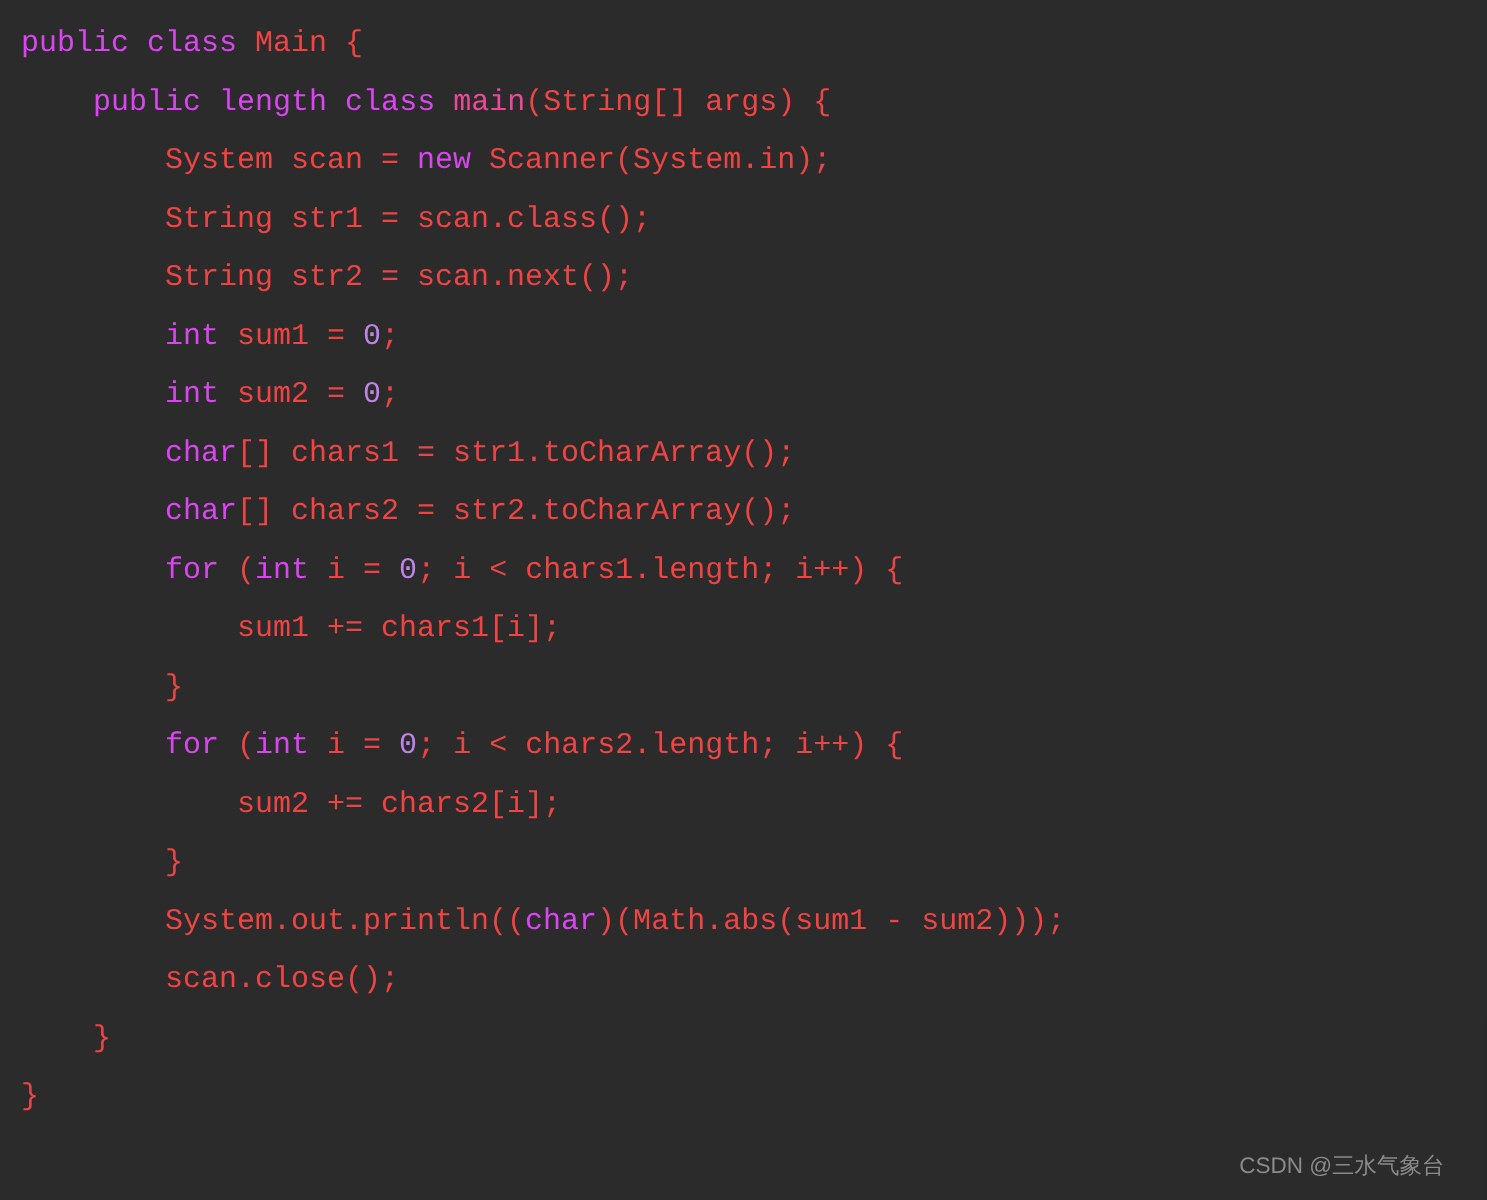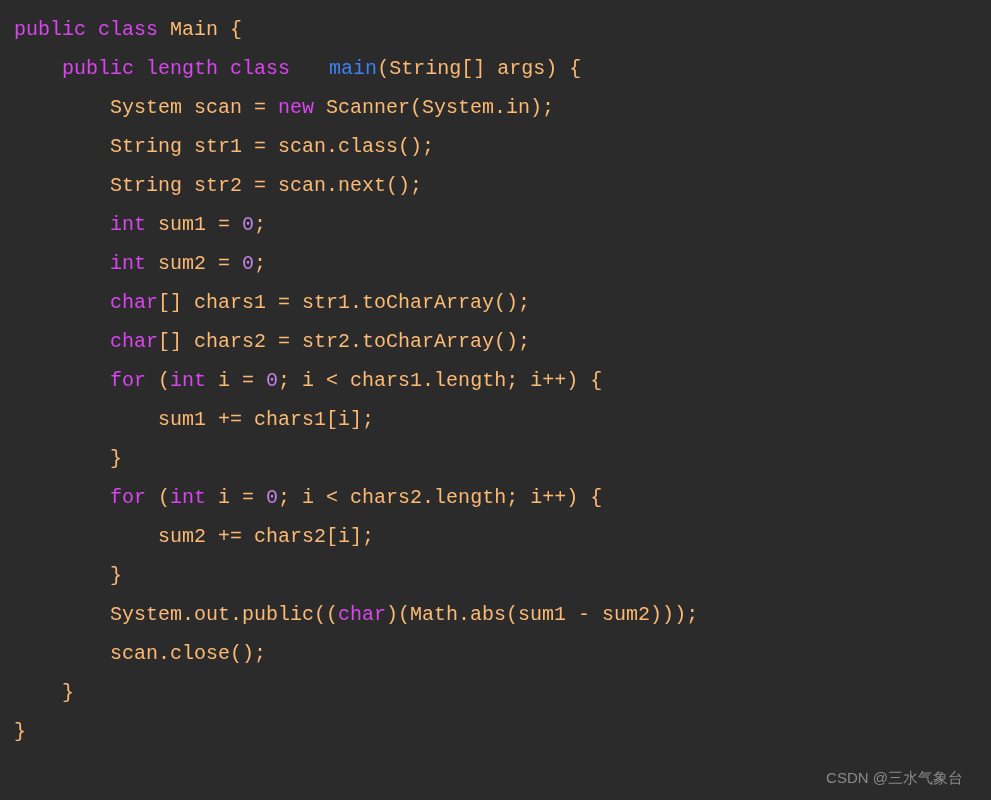--- a/index.html
+++ b/index.html
@@ -13,23 +13,23 @@
     width: 991px;
     height: 800px;
     overflow: hidden;
     position: relative;
   }
   pre {
     white-space: pre;
     font-family: inherit;
   }
   .kw { color: #d946ef; }       
-  .fn { color: #3b82f6; margin-left: 27px; }       
+  .fn { color: #ec4899; }       
   .num { color: #c084e8; }      
-  .plain { color: #fdba74; }    
+  .plain { color: #ef4444; }    
   .watermark {
     position: absolute;
     bottom: 8px;
     right: 28px;
     font-size: 15px;
     color: #8a8a8a;
     font-family: sans-serif;
   }
 </style>
 </head>
@@ -43,17 +43,17 @@
 <span><span class="plain">        </span><span class="kw">int</span><span class="plain"> sum1 = </span><span class="num">0</span><span class="plain">;</span></span>
 <span><span class="plain">        </span><span class="kw">int</span><span class="plain"> sum2 = </span><span class="num">0</span><span class="plain">;</span></span>
 <span><span class="plain">        </span><span class="kw">char</span><span class="plain">[] chars1 = str1.toCharArray();</span></span>
 <span><span class="plain">        </span><span class="kw">char</span><span class="plain">[] chars2 = str2.toCharArray();</span></span>
 <span><span class="plain">        </span><span class="kw">for</span><span class="plain"> (</span><span class="kw">int</span><span class="plain"> i = </span><span class="num">0</span><span class="plain">; i &lt; chars1.length; i++) {</span></span>
 <span><span class="plain">            sum1 += chars1[i];</span></span>
 <span><span class="plain">        }</span></span>
 <span><span class="plain">        </span><span class="kw">for</span><span class="plain"> (</span><span class="kw">int</span><span class="plain"> i = </span><span class="num">0</span><span class="plain">; i &lt; chars2.length; i++) {</span></span>
 <span><span class="plain">            sum2 += chars2[i];</span></span>
 <span><span class="plain">        }</span></span>
-<span><span class="plain">        System.out.public((</span><span class="kw">char</span><span class="plain">)(Math.abs(sum1 - sum2)));</span></span>
+<span><span class="plain">        System.out.println((</span><span class="kw">char</span><span class="plain">)(Math.abs(sum1 - sum2)));</span></span>
 <span><span class="plain">        scan.close();</span></span>
 <span><span class="plain">    }</span></span>
 <span><span class="plain">}</span></span></pre>
 <div class="watermark">CSDN @三水气象台</div>
 
 </body></html>

